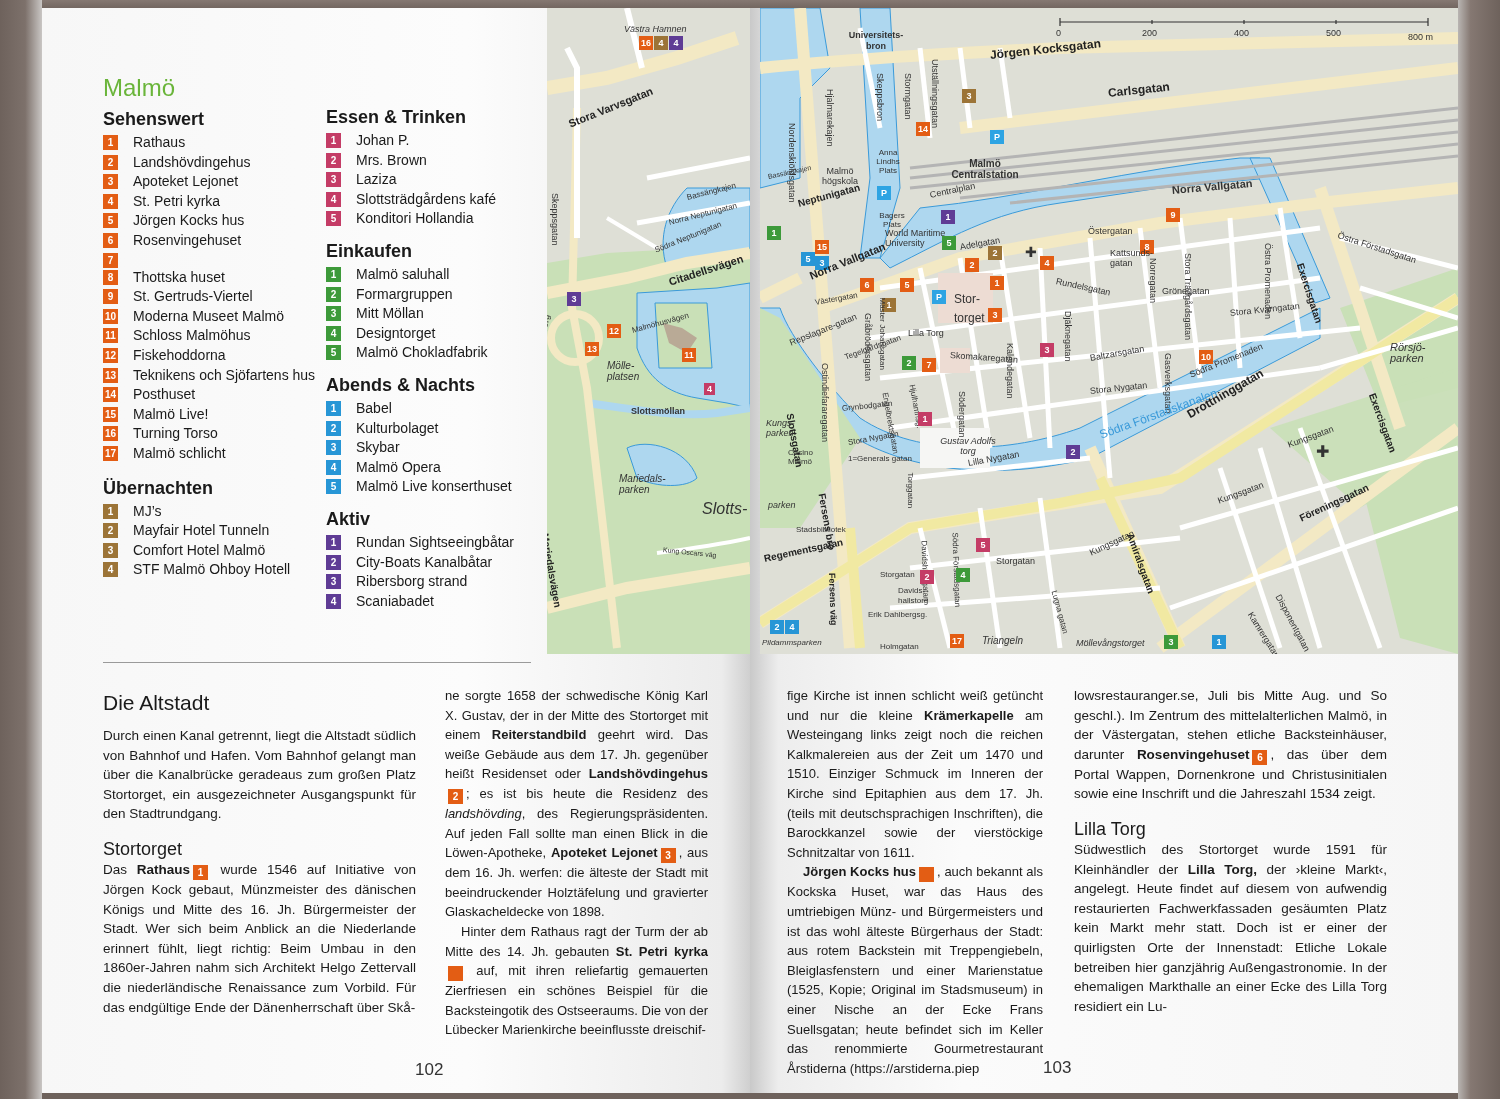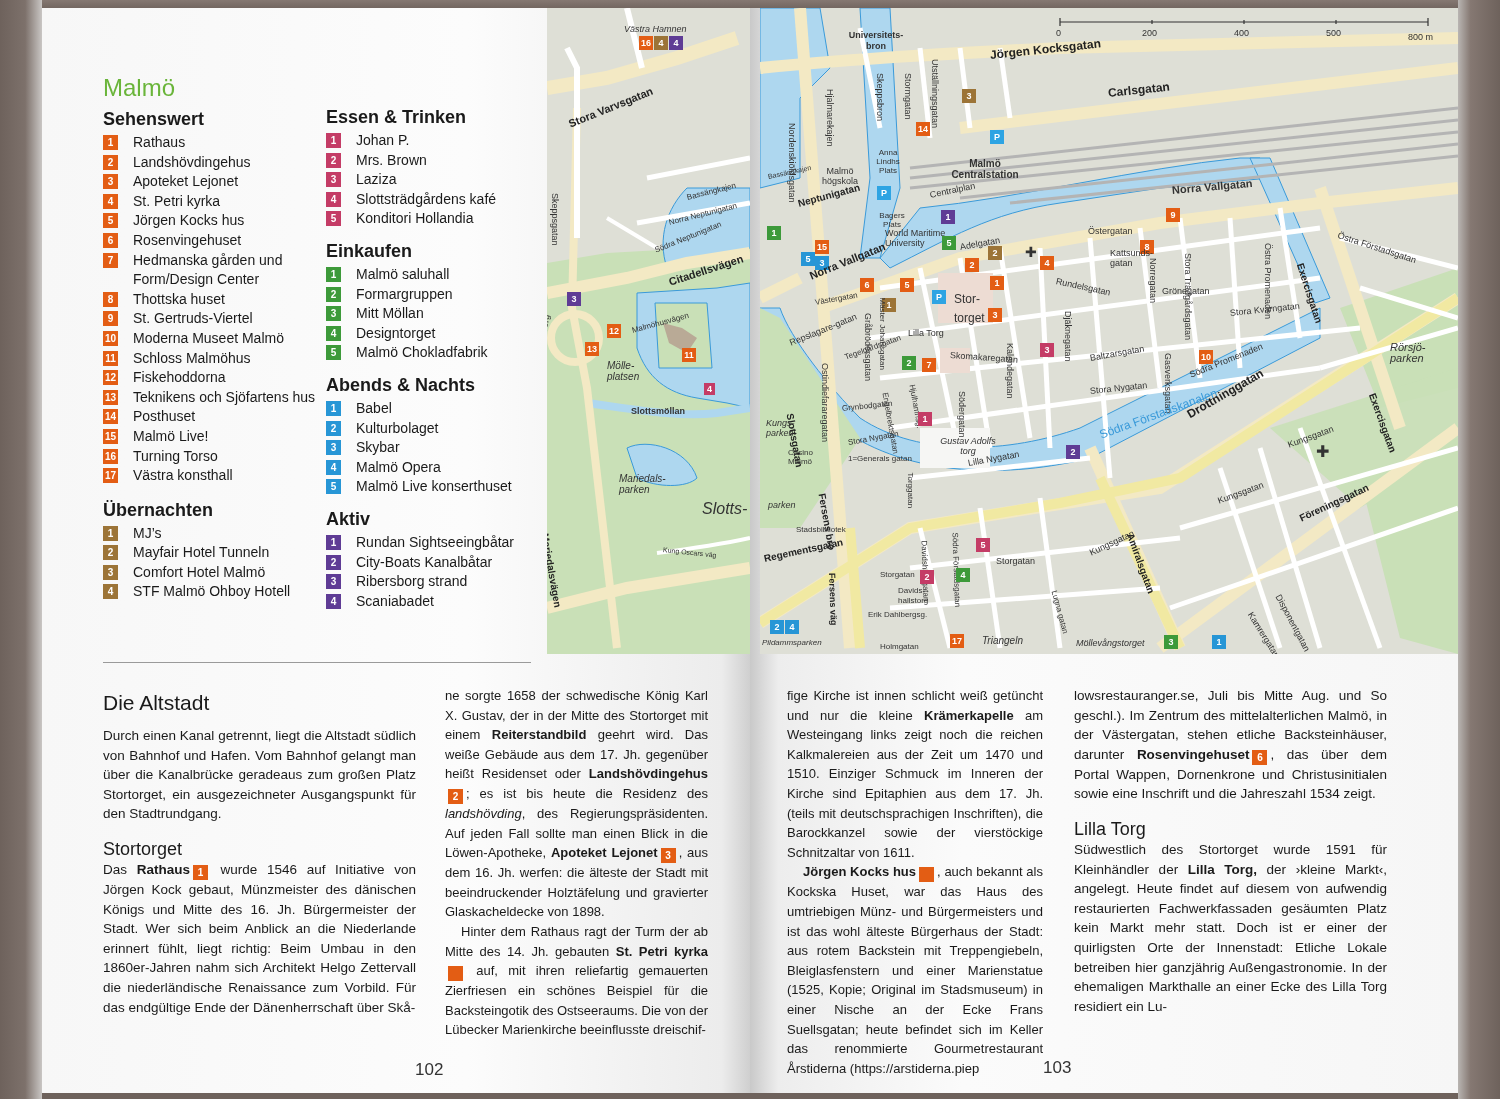--- a/index.html
+++ b/index.html
@@ -85,21 +85,20 @@
             <div class="legend-item">
               <span class="num" style="background: rgb(227, 93, 20);">5</span>
               <span class="label">Jörgen Kocks hus</span>
             </div>
             <div class="legend-item">
               <span class="num" style="background: rgb(227, 93, 20);">6</span>
               <span class="label">Rosenvingehuset</span>
             </div>
             <div class="legend-item">
               <span class="num" style="background: rgb(227, 93, 20);">7</span>
-              <span class="label">Hedmanska gården und Form/Design Center</span>
             </div>
             <div class="legend-item">
               <span class="num" style="background: rgb(227, 93, 20);">8</span>
               <span class="label">Thottska huset</span>
             </div>
             <div class="legend-item">
               <span class="num" style="background: rgb(227, 93, 20);">9</span>
               <span class="label">St. Gertruds-Viertel</span>
             </div>
             <div class="legend-item">
@@ -125,21 +124,21 @@
             <div class="legend-item">
               <span class="num" style="background: rgb(227, 93, 20);">15</span>
               <span class="label">Malmö Live!</span>
             </div>
             <div class="legend-item">
               <span class="num" style="background: rgb(227, 93, 20);">16</span>
               <span class="label">Turning Torso</span>
             </div>
             <div class="legend-item">
               <span class="num" style="background: rgb(227, 93, 20);">17</span>
-              <span class="label">Västra konsthall</span>
+              <span class="label">Malmö schlicht</span>
             </div>
           </div>
       </div>
       <div class="group">
         <h3>Übernachten</h3>
         <div id="g1">
             <div class="legend-item">
               <span class="num" style="background: rgb(156, 116, 55);">1</span>
               <span class="label">MJ’s</span>
             </div>

